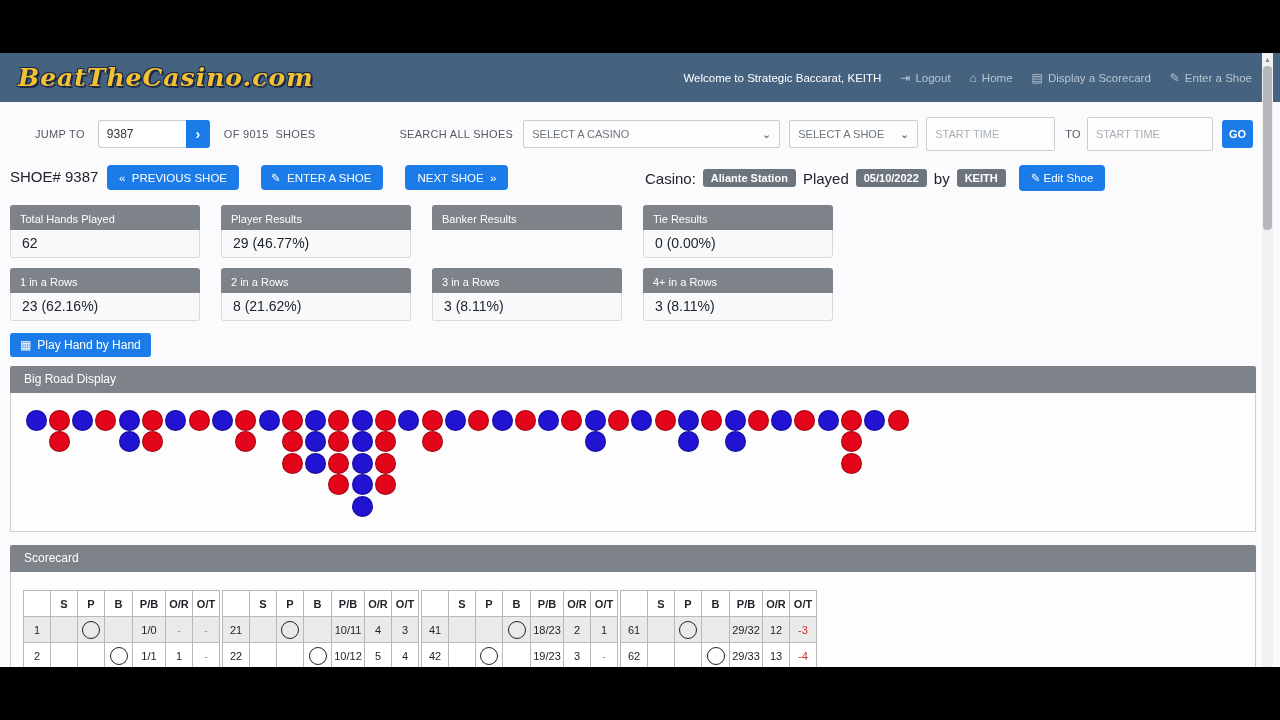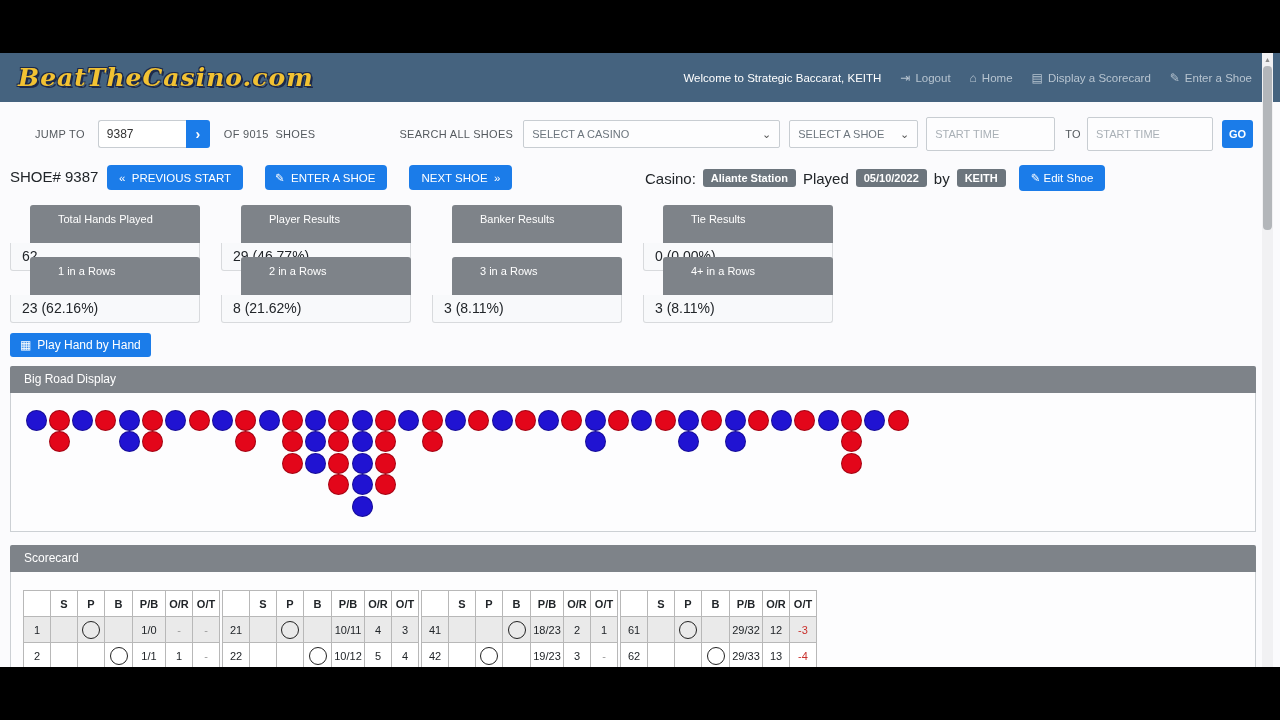--- a/index.html
+++ b/index.html
@@ -42,23 +42,23 @@
   .shoe-num { position:absolute; left:0; top:3px; font-size:15px; color:#212529; }
   .btn-blue { background:#1b7ce9; color:#fff; border:none; border-radius:4px; font-size:11.5px; height:25px; padding:0 12px; cursor:pointer; font-family:"Liberation Sans",sans-serif; }
   .shoe-btns { position:absolute; left:97px; top:0; display:flex; gap:22px; }
   .casino-line { position:absolute; left:635px; top:0; display:flex; align-items:center; gap:7px; }
   .casino-label { font-size:15px; color:#212529; }
   .badge { background:#6c757d; color:#fff; font-size:11px; font-weight:bold; padding:3px 8px; border-radius:3px; }
 
   
   .stats-row { position:absolute; left:10px; display:flex; gap:21px; }
   .stats-row-1 { top:152px; }
-  .stats-row-2 { top:204px; }
+  .stats-row-2 { top:215px; }
   .card { width:190px; border-radius:3px; }
-  .card-head { height:38px; background:#7e8389; color:#fff; font-size:11px; line-height:29px; padding-left:28px; border-radius:3px 3px 0 0;margin-left:20px; }
+  .card-head { height:25px; background:#7e8389; color:#fff; font-size:11px; line-height:29px; padding-left:10px; border-radius:3px 3px 0 0; }
   .card-body { height:28px; background:#f8f9fb; border:1px solid #d8dadd; border-top:none; font-size:14px; color:#212529; line-height:27px; padding-left:11px; border-radius:0 0 3px 3px; }
 
   .play-btn { position:absolute; top:280px; left:10px; height:24px; background:#1b7ce9; color:#fff; border:none; border-radius:3px; font-size:12px; padding:0 10px; cursor:pointer; display:flex; align-items:center; gap:6px; font-family:"Liberation Sans",sans-serif; }
 
   
   .panel { position:absolute; left:10px; width:1246px; }
   .panel-road { top:313px; }
   .panel-score { top:492px; }
   .panel-head { height:27px; background:#7e8389; color:#fff; font-size:12px; line-height:27px; padding-left:14px; border-radius:2px 2px 0 0; }
   .panel-body { background:#fdfdfe; border:1px solid #ccd0d4; border-top:none; position:relative; }
@@ -133,21 +133,21 @@
     </div>
     <input class="time-input" style="width: 129px; margin-left: 8px;" placeholder="START TIME">
     <span class="flabel" style="margin-left:10px;">TO</span>
     <input class="time-input" style="width: 126px; margin-left: 6px;" placeholder="START TIME">
     <button class="go-btn" style="margin-left:9px;">GO</button>
   </div>
 
   <div class="shoe-bar">
     <span class="shoe-num">SHOE# 9387</span>
     <div class="shoe-btns">
-      <button class="btn-blue" style="white-space:pre;">«  PREVIOUS START</button>
+      <button class="btn-blue" style="white-space:pre;">«  PREVIOUS SHOE</button>
       <button class="btn-blue" style="white-space:pre;padding-left:10px;">✎  ENTER A SHOE</button>
       <button class="btn-blue" style="white-space:pre;">NEXT SHOE  »</button>
     </div>
     <div class="casino-line">
       <span class="casino-label">Casino:</span>
       <span class="badge">Aliante Station</span>
       <span class="casino-label">Played</span>
       <span class="badge">05/10/2022</span>
       <span class="casino-label">by</span>
       <span class="badge">KEITH</span>

